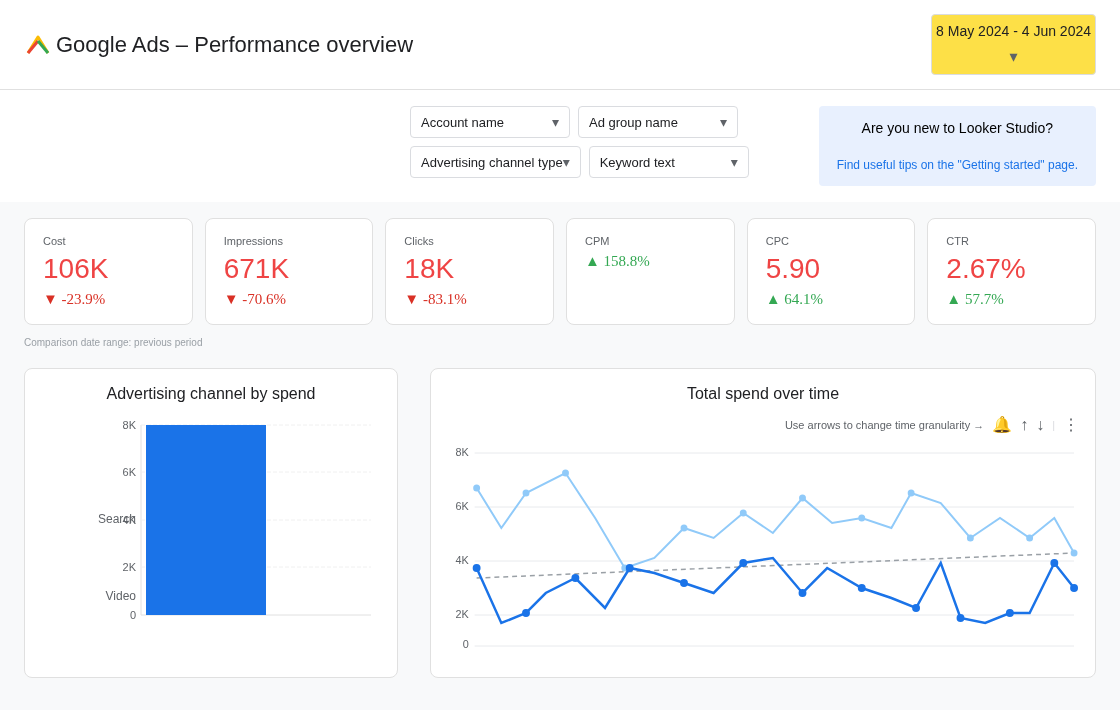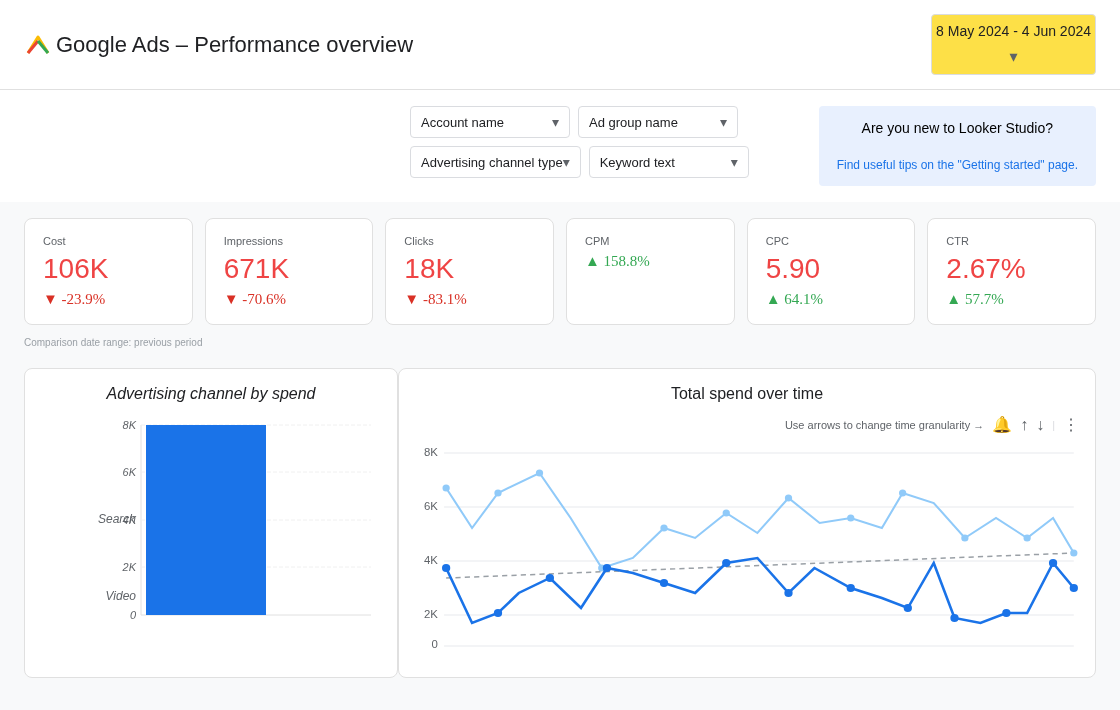--- a/index.html
+++ b/index.html
@@ -177,22 +177,21 @@
       padding: 8px 24px 16px;
     }
     .chart-container {
       background: #fff;
       border: 1px solid #e0e0e0;
       border-radius: 8px;
       padding: 16px;
     }
     .chart-left {
       flex: 0 0 370px;
-      margin-right: 0;
-      font-style: italic;
+      margin-right: 32px;
     }
     .chart-right {
       flex: 1;
     }
     .chart-title {
       font-size: 16px;
       font-weight: 400;
       color: #202124;
       margin-bottom: 12px;
       text-align: center;

